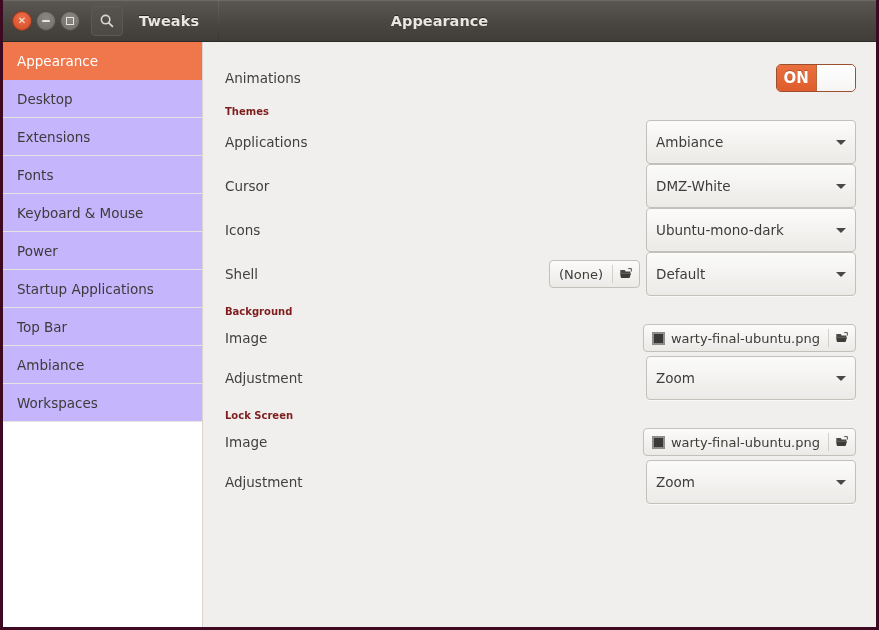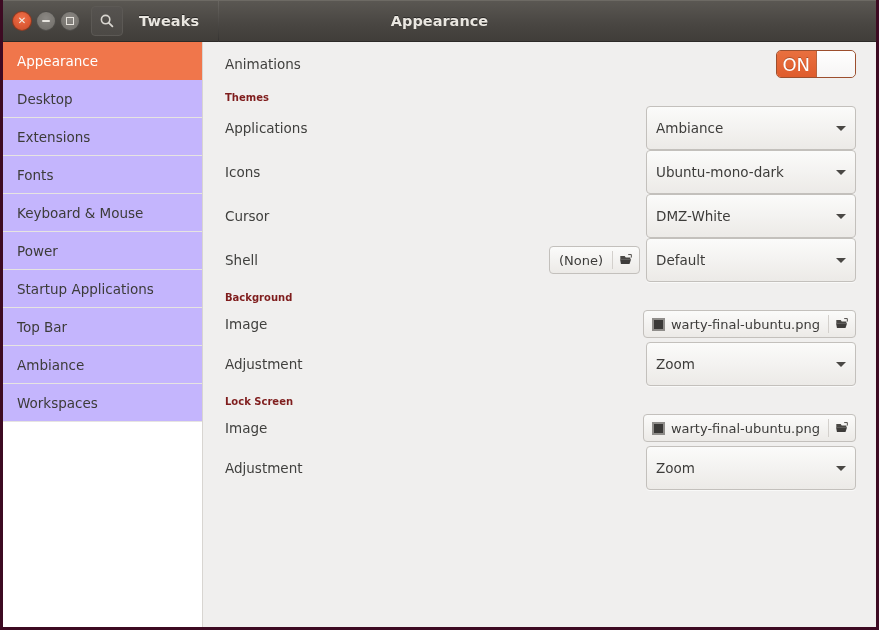--- a/index.html
+++ b/index.html
@@ -170,21 +170,21 @@
 
   
   .content {
     flex: 1 1 auto;
     position: relative;
     background: #f0efee;
     padding: 0;
     overflow: hidden;
   }
   .rows {
-    padding: 4px 20px 0 22px;
+    padding: 18px 20px 0 22px;
   }
 
   .row {
     display: flex;
     align-items: center;
     min-height: 36px;
     margin-bottom: 0;
   }
   .row-label {
     font-size: 13.5px;
@@ -218,22 +218,22 @@
     overflow: hidden;
     box-shadow: inset 0 1px 1px rgba(0,0,0,0.12);
   }
   .switch-on-part {
     flex: 1 1 50%;
     background: linear-gradient(to bottom, #e9703f 0%, #df5c2c 100%);
     display: flex;
     align-items: center;
     justify-content: center;
     color: #fff;
-    font-size: 18px;
-    font-weight: normal;
+    font-size: 15px;
+    font-weight: bold;
     text-shadow: 0 -1px 0 rgba(0,0,0,0.25);
   }
   .switch-knob {
     flex: 1 1 50%;
     background: linear-gradient(to bottom, #ffffff 0%, #f6f5f4 100%);
     border-left: 1px solid #b7643f;
     border-radius: 0 4px 4px 0;
   }
 
   
@@ -397,34 +397,34 @@
           <span class="row-label">Applications</span>
           <div class="row-ctl">
             <div class="combo">
               <span class="combo-text">Ambiance</span>
               <span class="arrow-down"></span>
             </div>
           </div>
         </div>
 
         <div class="row">
+          <span class="row-label">Cursor</span>
+          <div class="row-ctl">
+            <div class="combo">
+              <span class="combo-text">DMZ-White</span>
+              <span class="arrow-down"></span>
+            </div>
+          </div>
+        </div>
+
+        <div class="row">
           <span class="row-label">Icons</span>
           <div class="row-ctl">
             <div class="combo">
               <span class="combo-text">Ubuntu-mono-dark</span>
-              <span class="arrow-down"></span>
-            </div>
-          </div>
-        </div>
-
-        <div class="row">
-          <span class="row-label">Cursor</span>
-          <div class="row-ctl">
-            <div class="combo">
-              <span class="combo-text">DMZ-White</span>
               <span class="arrow-down"></span>
             </div>
           </div>
         </div>
 
         <div class="row">
           <span class="row-label">Shell</span>
           <div class="row-ctl">
             <div class="filebtn none">
               <span class="filebtn-main">(None)</span>

